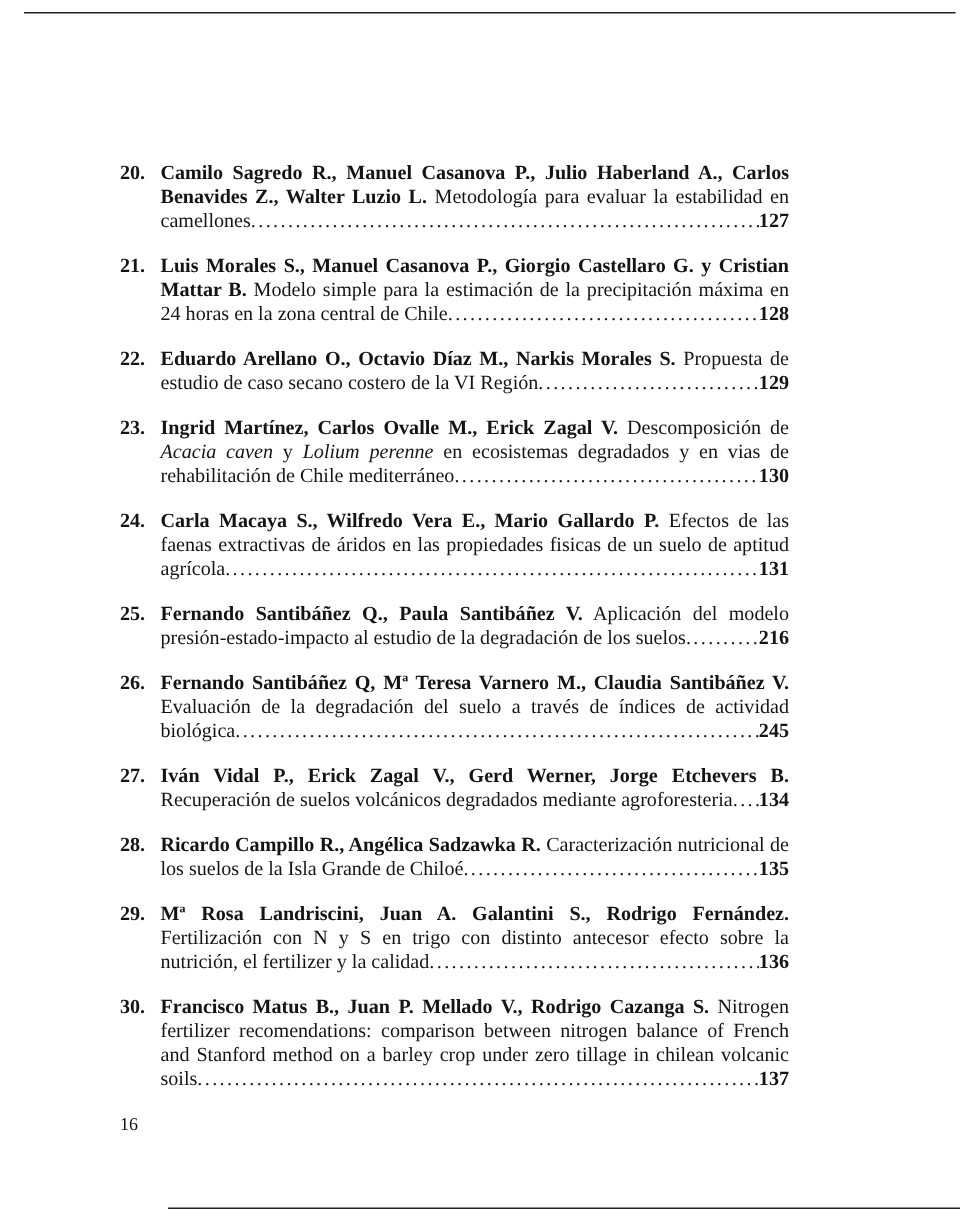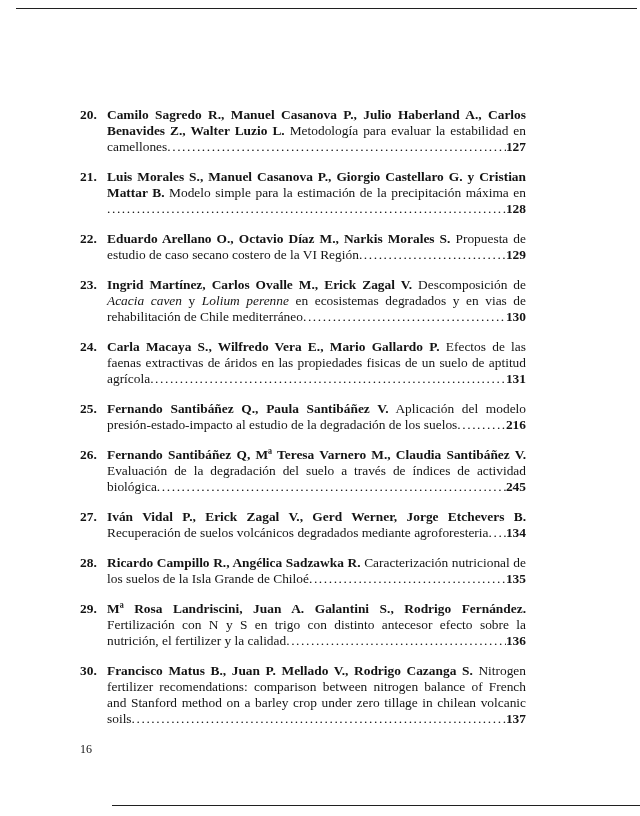--- a/index.html
+++ b/index.html
@@ -48,20 +48,21 @@
               <span class="pg">127</span>
             </div>
           </div>
         </div>
         <div class="entry">
           <span class="entry-num">21.</span>
           <div class="entry-body">
             <div class="line j"><span class="seg bold">Luis Morales S., Manuel Casanova P., Giorgio Castellaro G. y Cristian</span></div>
             <div class="line j"><span class="seg bold">Mattar B.</span><span class="seg"> Modelo simple para la estimación de la precipitación máxima en</span></div>
             <div class="line last">
+              <span class="line-text"><span class="seg">24 horas en la zona central de Chile</span></span>
               <span class="dotfill">....................................................................................................................................................................................</span>
               <span class="pg">128</span>
             </div>
           </div>
         </div>
         <div class="entry">
           <span class="entry-num">22.</span>
           <div class="entry-body">
             <div class="line j"><span class="seg bold">Eduardo Arellano O., Octavio Díaz M., Narkis Morales S.</span><span class="seg"> Propuesta de</span></div>
             <div class="line last">

